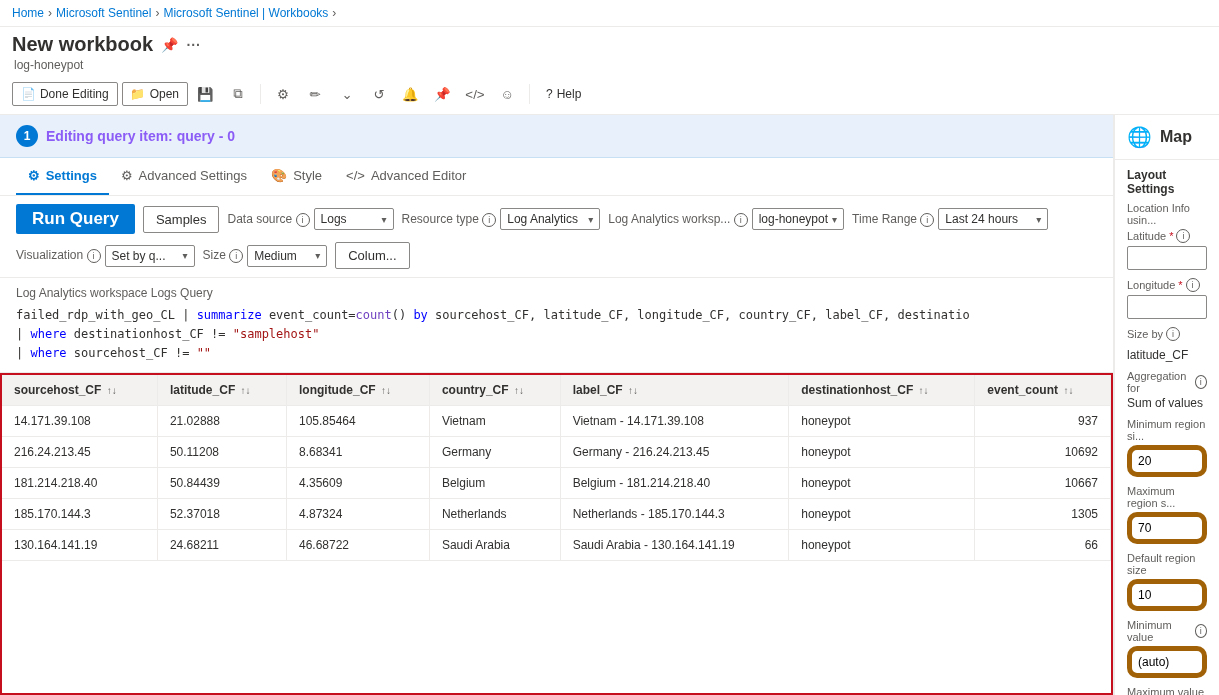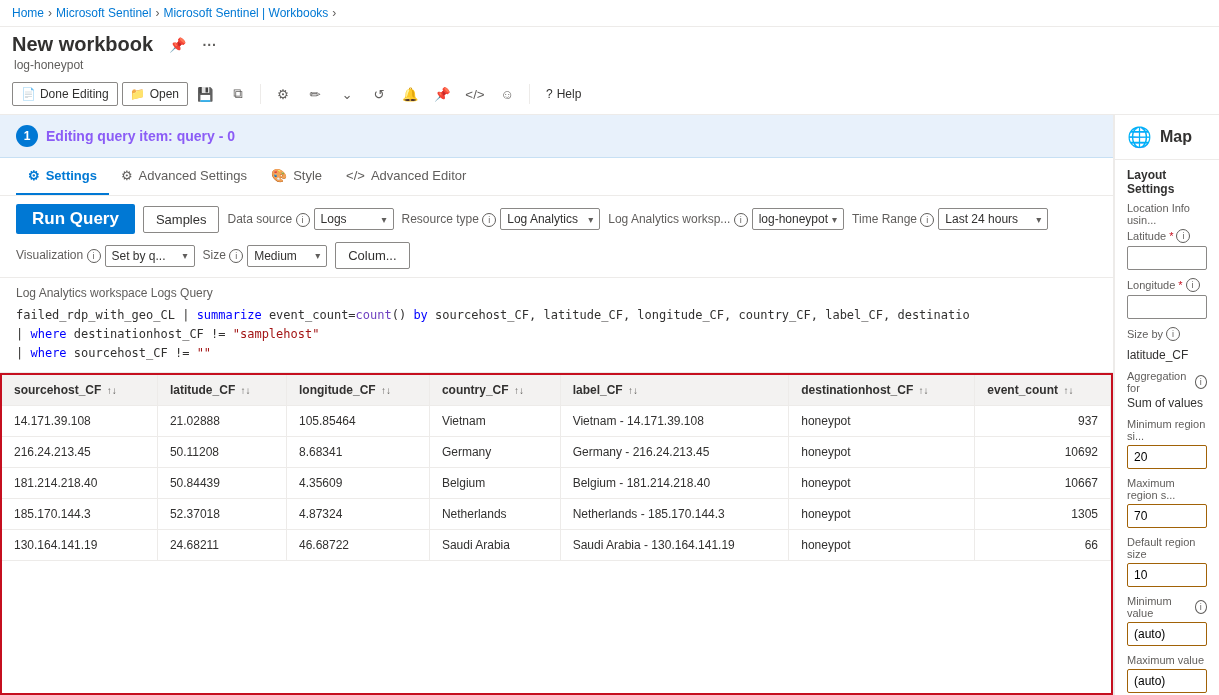--- a/index.html
+++ b/index.html
@@ -7,21 +7,21 @@
     
     .app-container { display: flex; flex-direction: column; height: 695px; width: 1219px; overflow: hidden; background: #fff; }
     
     
     .breadcrumb { display: flex; align-items: center; padding: 6px 12px; font-size: 12px; color: #605e5c; background: #fff; border-bottom: 1px solid #edebe9; }
     .breadcrumb a { color: #0078d4; text-decoration: none; }
     .breadcrumb-sep { margin: 0 4px; color: #605e5c; }
     
     
     .workbook-header { padding: 6px 12px 2px; background: #fff; }
-    .workbook-title { display: flex; align-items: center; gap: 16px; font-size: 20px; font-weight: 600; color: #323130; }
+    .workbook-title { display: flex; align-items: center; gap: 8px; font-size: 20px; font-weight: 600; color: #323130; }
     .workbook-subtitle { font-size: 12px; color: #605e5c; margin-top: 2px; padding-left: 2px; }
     
     
     .toolbar { display: flex; align-items: center; gap: 4px; padding: 6px 12px; background: #fff; border-bottom: 1px solid #edebe9; flex-wrap: wrap; }
     .toolbar-btn { display: flex; align-items: center; gap: 4px; padding: 4px 8px; border: 1px solid #8a8886; background: #fff; border-radius: 2px; cursor: pointer; font-size: 12px; color: #323130; white-space: nowrap; }
     .toolbar-icon-btn { display: flex; align-items: center; justify-content: center; width: 28px; height: 28px; border: none; background: transparent; cursor: pointer; color: #605e5c; border-radius: 2px; }
     .toolbar-divider { width: 1px; height: 20px; background: #edebe9; margin: 0 4px; }
     .help-btn { display: flex; align-items: center; gap: 4px; padding: 4px 8px; border: none; background: transparent; cursor: pointer; font-size: 12px; color: #323130; }
     
     
@@ -70,21 +70,21 @@
     .globe-icon { font-size: 20px; }
     .right-panel-title { font-size: 16px; font-weight: 600; color: #323130; }
     .right-panel-section { padding: 8px 12px; border-bottom: 1px solid #edebe9; }
     .right-panel-section-title { font-size: 12px; font-weight: 600; color: #323130; margin-bottom: 6px; }
     .right-field-label { font-size: 11px; color: #605e5c; margin-bottom: 3px; display: flex; align-items: center; gap: 3px; }
     .right-field-label .required { color: #c50f1f; }
     .right-input { width: 100%; border: 1px solid #8a8886; border-radius: 2px; padding: 4px 6px; font-size: 12px; margin-bottom: 8px; background: #fff; }
     .right-value { font-size: 12px; color: #323130; padding: 4px 0; margin-bottom: 4px; }
     .right-section-label { font-size: 11px; color: #605e5c; margin-bottom: 2px; display: flex; align-items: center; gap: 3px; }
     .aggregation-value { font-size: 12px; color: #323130; }
-    .numeric-input { width: 100%; border: 1px solid #a16207; border-radius: 2px; padding: 4px 6px; font-size: 12px; margin-bottom: 8px; }
+    .numeric-input { width: 100%; border: 5px solid #a16207; border-radius: 10px; padding: 4px 6px; font-size: 12px; margin-bottom: 8px; }
   </style>
 </head>
 <body>
 
 <div class="app-container">
 
   <div class="breadcrumb">
     <a href="#">Home</a>
     <span class="breadcrumb-sep">›</span>
     <a href="#">Microsoft Sentinel</a>

